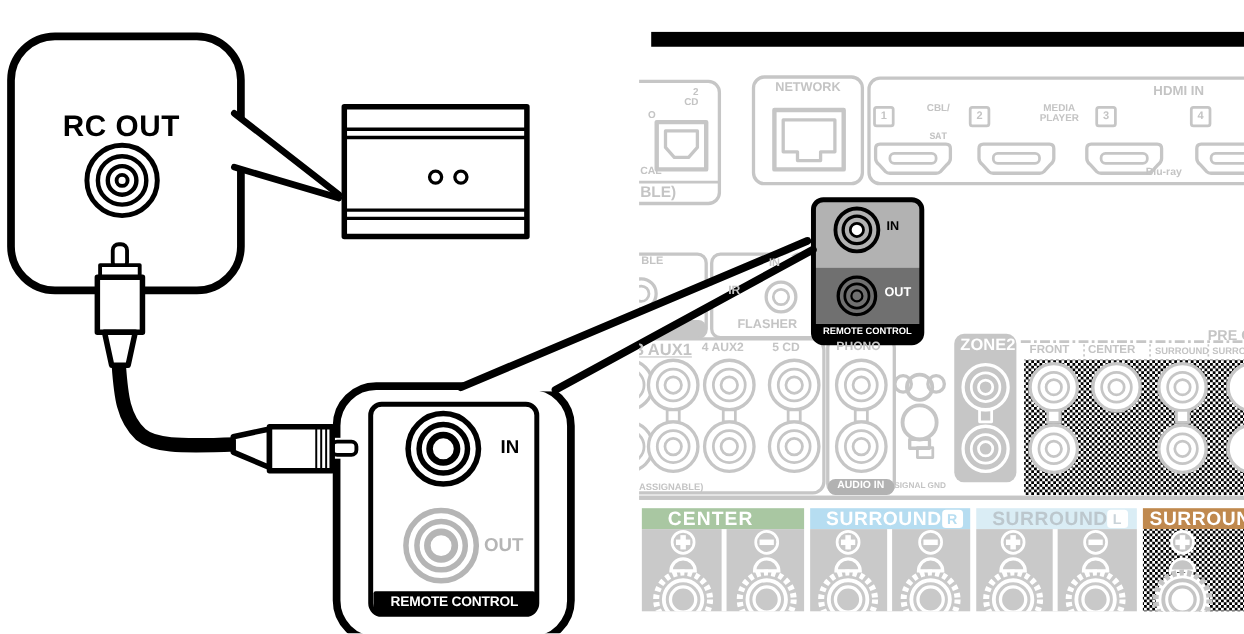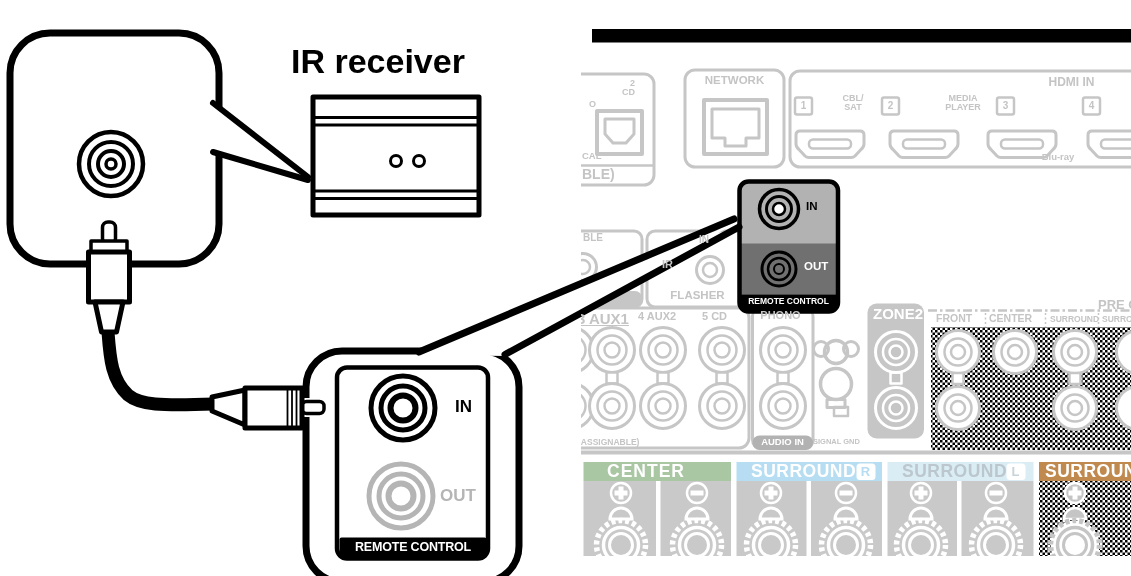--- a/index.html
+++ b/index.html
@@ -371,42 +371,42 @@
       <rect x="302" y="401.5" width="22" height="12" rx="4.5" fill="#fff" stroke="#000" stroke-width="3.5"></rect>
       <polygon points="212,397 245,390 245,425 212,411" fill="#fff" stroke="#000" stroke-width="5"></polygon>
       <rect x="245" y="388" width="57" height="40" fill="#fff" stroke="#000" stroke-width="5"></rect>
       <line x1="287.5" y1="390" x2="287.5" y2="426" stroke="#000" stroke-width="1.8"></line>
       <line x1="292" y1="390" x2="292" y2="426" stroke="#000" stroke-width="1.8"></line>
       <line x1="296.5" y1="390" x2="296.5" y2="426" stroke="#000" stroke-width="1.8"></line>
     </g>
   </g>
 </svg>
 
-<div class="txt black" style="left:291px;top:44px;font-size:34px;">IR receiver</div>
+<div class="txt black" style="left:57px;top:102px;font-size:27px;letter-spacing:.5px;">RC OUT</div>
 <div class="txt black" style="left:455px;top:398px;font-size:17px;">IN</div>
 <div class="txt" style="left:440px;top:487px;font-size:17px;color:#b5b5b5;">OUT</div>
 <div class="txt white ctr" style="left:340px;top:541px;width:146px;font-size:12.5px;letter-spacing:-.2px;">REMOTE CONTROL</div>
 
 <div id="panel-texts">
 
   <div class="txt gray rgt" style="left:24px;top:79px;width:30px;font-size:9px;">2</div>
   <div class="txt gray rgt" style="left:24px;top:88px;width:30px;font-size:9px;">CD</div>
   <div class="txt gray" style="left:8px;top:100px;font-size:9px;">O</div>
   <div class="txt gray" style="left:1px;top:151px;font-size:9.5px;">CAL</div>
   <div class="txt gray" style="left:1px;top:167px;font-size:14px;">BLE)</div>
 
   <div class="txt gray ctr" style="left:104px;top:75px;width:99px;font-size:11.5px;">NETWORK</div>
 
   <div class="txt gray rgt" style="left:439px;top:76px;width:103px;font-size:12px;text-align:center;">HDMI IN</div>
   <div class="txt gray ctr" style="left:214px;top:101px;width:17px;font-size:10px;">1</div>
   <div class="txt gray ctr" style="left:301px;top:101px;width:17px;font-size:10px;">2</div>
   <div class="txt gray ctr" style="left:416px;top:101px;width:17px;font-size:10px;">3</div>
   <div class="txt gray ctr" style="left:502px;top:101px;width:17px;font-size:10px;">4</div>
   <div class="txt gray ctr" style="left:249px;top:94px;width:46px;font-size:9px;">CBL/</div>
-  <div class="txt gray ctr" style="left:249px;top:103px;width:46px;font-size:9px;">SAT</div>
+  <div class="txt gray ctr" style="left:249px;top:120px;width:46px;font-size:9px;font-family:Liberation Mono, monospace;">SAT</div>
   <div class="txt gray ctr" style="left:352px;top:94px;width:60px;font-size:9px;">MEDIA</div>
   <div class="txt gray ctr" style="left:352px;top:103px;width:60px;font-size:9px;">PLAYER</div>
   <div class="txt gray ctr" style="left:455px;top:104px;width:44px;font-size:9.5px;margin-top:48px;">Blu-ray</div>
 
   <div class="txt gray" style="left:2px;top:233px;font-size:10px;">BLE</div>
   <div class="txt gray" style="left:118px;top:235px;font-size:10px;">IN</div>
   <div class="txt gray" style="left:81px;top:259px;font-size:11px;">IR</div>
   <div class="txt gray ctr" style="left:66px;top:290px;width:101px;font-size:11.5px;">FLASHER</div>
 
   <div class="txt black" style="left:225px;top:201px;font-size:11.5px;">IN</div>

